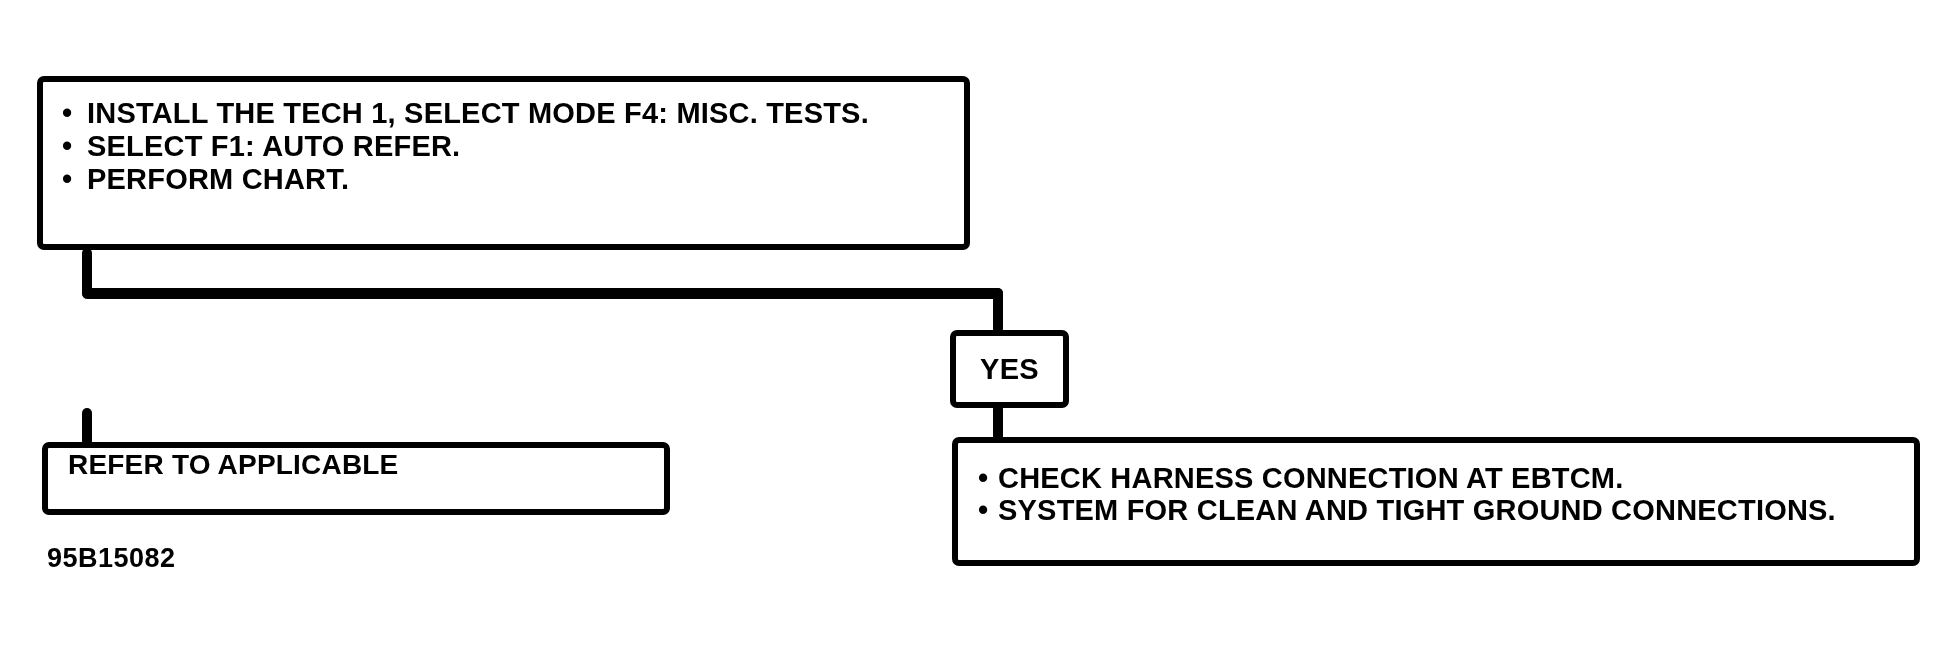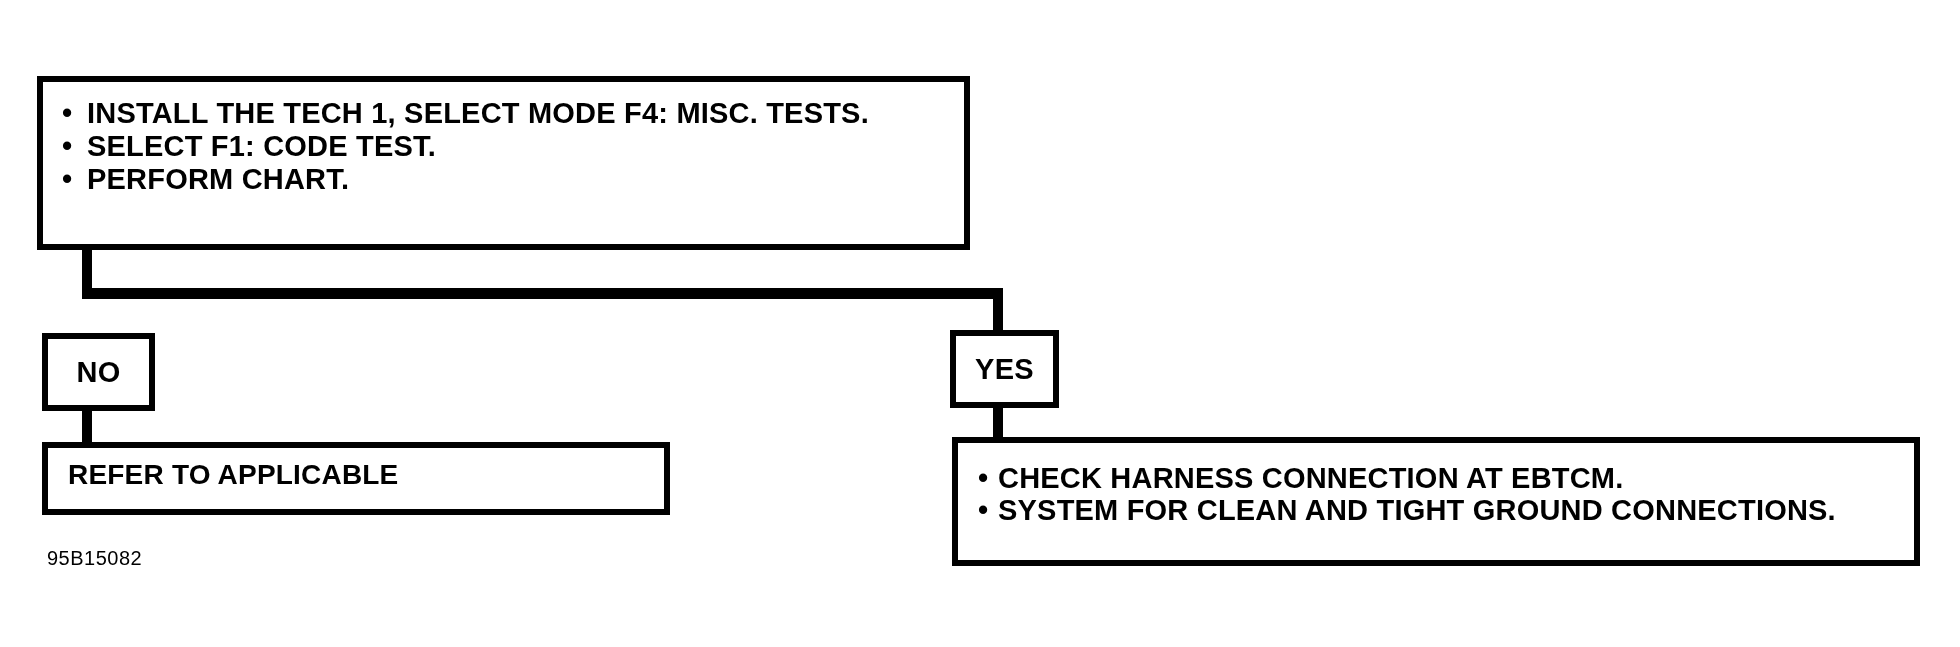--- a/index.html
+++ b/index.html
@@ -1,15 +1,15 @@
 <!DOCTYPE html>
 <html><head>
 <meta charset="utf-8">
 <style>
-  * { margin: 0; padding: 0; box-sizing: border-box; }
+  * { margin: 0; padding: 0; box-sizing: border-box; border-radius: 7px; }
   html, body { background: #ffffff; }
   body {
     width: 1960px;
     height: 647px;
     position: relative;
     font-family: "Liberation Sans", sans-serif;
     color: #000000;
     overflow: hidden;
   }
   .canvas {
@@ -48,26 +48,26 @@
   
   .label-box {
     display: flex;
     align-items: center;
     justify-content: center;
     font-weight: bold;
     font-size: 29px;
     letter-spacing: 0.3px;
   }
   .no-box  { left: 42px;  top: 333px; width: 113px; height: 78px; }
-  .yes-box { left: 950px; top: 330px; width: 109px; height: 78px; }
+  .yes-box { left: 950px; top: 330px; width: 119px; height: 78px; }
   
   .refer-box {
     left: 42px; top: 442px;
     width: 628px; height: 73px;
-    padding: 13px 6px 0 20px;
+    padding: 3px 6px 0 20px;
   }
   .refer-box .result-line {
     font-weight: bold;
     font-size: 28px;
     line-height: 28px;
     letter-spacing: 0.2px;
     white-space: nowrap;
   }
   
   .check-box {
@@ -84,53 +84,50 @@
   
   .conn-top-left-v   { left: 82px;  top: 248px; width: 10px; height: 50px; }
   .conn-branch-h     { left: 82px;  top: 288px; width: 921px; height: 11px; }
   .conn-top-right-v  { left: 993px; top: 288px; width: 10px; height: 46px; }
   .conn-no-result-v  { left: 82px;  top: 408px; width: 10px; height: 38px; }
   .conn-yes-result-v { left: 993px; top: 404px; width: 10px; height: 38px; }
   
   .figure-code {
     position: absolute;
     left: 47px; top: 544px;
-    font-size: 20px;
-    font-weight: normal;
+    font-size: 27px;
+    font-weight: bold;
     line-height: 28px;
     letter-spacing: 0.5px;
     color: #000000;
   }
 </style>
 </head>
 <body>
 
 <div class="canvas">
 
   <div class="box step-box">
     <div class="bullet-line">
       <span class="bullet">•</span><span>INSTALL THE TECH 1, SELECT MODE F4: MISC. TESTS.</span>
     </div>
     <div class="bullet-line">
-      <span class="bullet">•</span><span>SELECT F1: CODE TEST.</span>
+      <span class="bullet">•</span><span>SELECT F1: AUTO REFER.</span>
     </div>
     <div class="bullet-line">
       <span class="bullet">•</span><span>PERFORM CHART.</span>
     </div>
   </div>
 
   <div class="connector conn-top-left-v"></div>
   <div class="connector conn-branch-h"></div>
   <div class="connector conn-top-right-v"></div>
   <div class="connector conn-no-result-v"></div>
   <div class="connector conn-yes-result-v"></div>
 
-  <div class="box label-box no-box">
-    <span>NO</span>
-  </div>
 
   <div class="box label-box yes-box">
     <span>YES</span>
   </div>
 
   <div class="box refer-box">
     <div class="result-line">REFER TO APPLICABLE</div>
   </div>
 
   <div class="box check-box">

